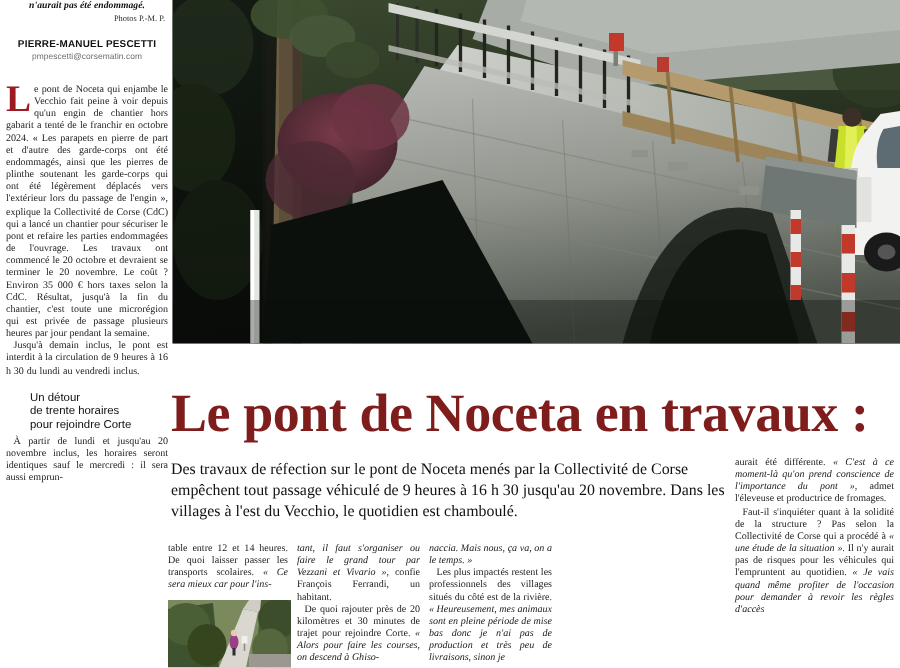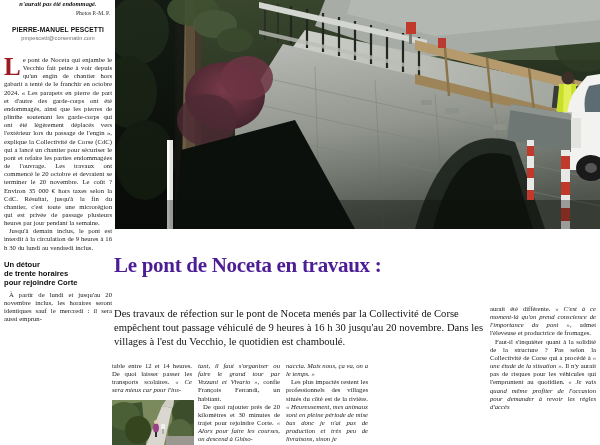--- a/index.html
+++ b/index.html
@@ -60,42 +60,42 @@
     font-weight:bold;
     font-size:25px;line-height:19px;
     color:#9e1a22;
     margin:0 2px 0 0;
     padding-top:1px;
   }
   .para{margin:0;text-indent:5px;}
   .para.first{text-indent:0;}
   .subhead{
     font-family:"Liberation Sans", sans-serif;
-    font-weight:bold;
+    font-weight:normal;
     font-size:7.6px;line-height:9.3px;
     color:#0d0d0d;
-    margin:8px 0 3px 0;
+    margin:8px 0 3px 16px;
   }
 
   
   .mainphoto{
     position:absolute;left:115px;top:0px;
     width:485px;height:229px;
     overflow:hidden;background:#2e3228;
   }
   .mainphoto svg{display:block;}
 
   
   .headline{
     position:absolute;left:114px;top:236px;width:486px;
     font-family:"Liberation Serif", serif;
     font-weight:bold;
-    font-size:21px;line-height:30px;
+    font-size:36px;line-height:30px;
     letter-spacing:-.3px;
-    color:#4c1d95;
+    color:#7f1d1d;
   }
   .headline .l2{display:block;}
 
   
   .standfirst{
     position:absolute;left:114px;top:307px;width:370px;
     font-family:"Liberation Serif", serif;
     font-size:10.6px;line-height:14.2px;
     color:#111;
   }

